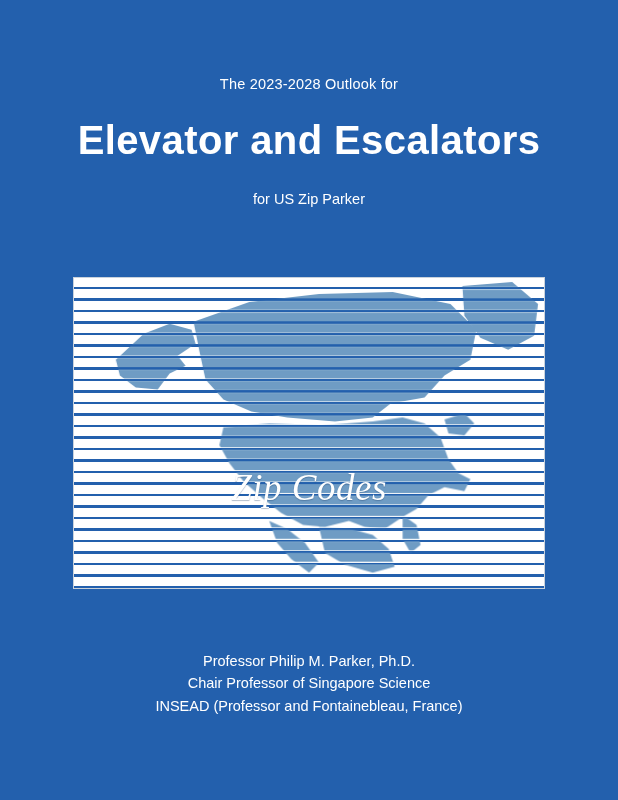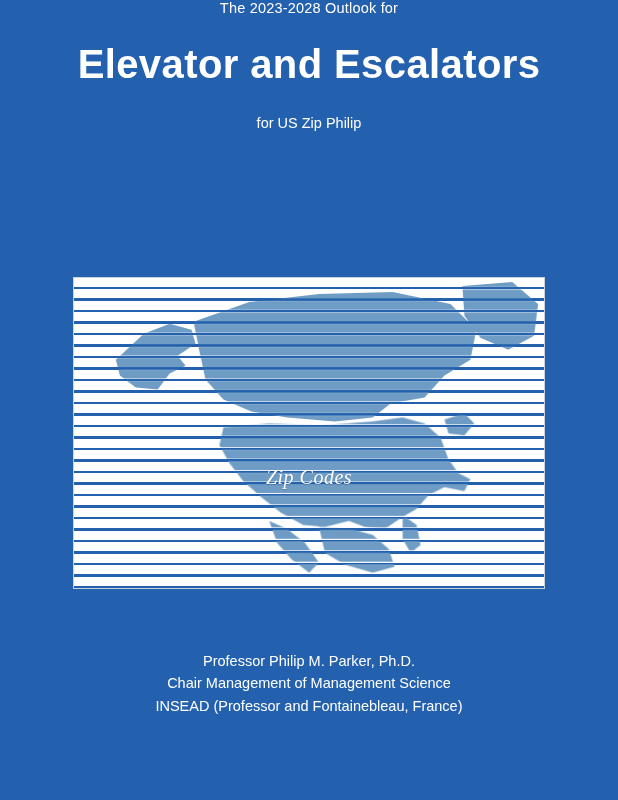--- a/index.html
+++ b/index.html
@@ -19,20 +19,21 @@
     box-sizing: border-box;
   }
   .cover-inner {
     position: absolute;
     inset: 0;
     display: flex;
     flex-direction: column;
     align-items: center;
   }
   .subtitle-top {
+    margin-top: 76px;
     color: #ffffff;
     font-size: 14.5px;
     letter-spacing: 0.2px;
     text-align: center;
     font-weight: 400;
   }
   .main-title {
     margin-top: 26px;
     color: #ffffff;
     font-size: 40px;
@@ -79,21 +80,21 @@
   }
   .art-label {
     position: absolute;
     left: 0;
     right: 0;
     top: 188px;
     text-align: center;
     color: #ffffff;
     font-family: "Liberation Serif", serif;
     font-style: italic;
-    font-size: 20px;
+    font-size: 37px;
     letter-spacing: 0.5px;
     text-shadow: 0 1px 1px rgba(30,60,100,0.35);
   }
 
   
   .author-block {
     position: absolute;
     left: 0;
     right: 0;
     top: 650px;
@@ -109,21 +110,21 @@
 </head>
 <body>
 
 <div class="page">
   <div class="cover-inner">
 
     <div class="subtitle-top">The 2023-2028 Outlook for</div>
 
     <div class="main-title">Elevator and Escalators</div>
 
-    <div class="subtitle-bottom">for US Zip Philip</div>
+    <div class="subtitle-bottom">for US Zip Parker</div>
   </div>
 
   <div class="art-frame">
     <div class="art-stripes"></div>
     <svg class="art-svg" viewBox="0 0 472 312" preserveAspectRatio="none">
       <defs>
         <mask id="stripeMask">
           <rect x="0" y="0" width="472" height="312" fill="white"></rect>
           <g fill="black">
             <rect x="0" y="9" width="472" height="2.5"></rect>
@@ -175,16 +176,16 @@
         <path d="M246 250 L278 252 L300 258 L316 272 L322 290 L300 296 L272 288 L252 276 Z"></path>
 
         <path d="M372 142 L392 136 L402 146 L392 158 L376 156 Z"></path>
       </g>
     </svg>
     <div class="art-label">Zip Codes</div>
   </div>
 
   <div class="author-block">
     <div>Professor Philip M. Parker, Ph.D.</div>
-    <div>Chair Management of Management Science</div>
+    <div>Chair Professor of Singapore Science</div>
     <div>INSEAD (Professor and Fontainebleau, France)</div>
   </div>
 </div>
 
 </body></html>

